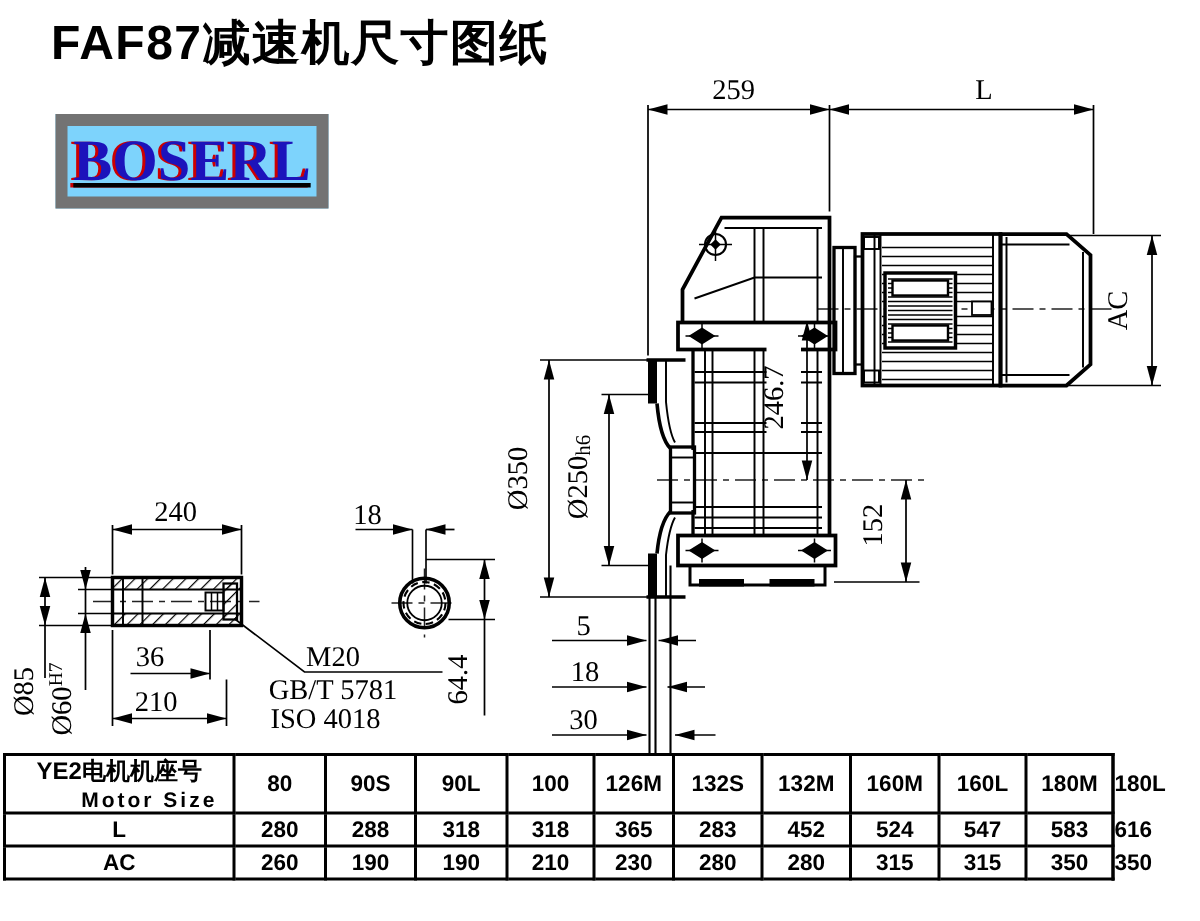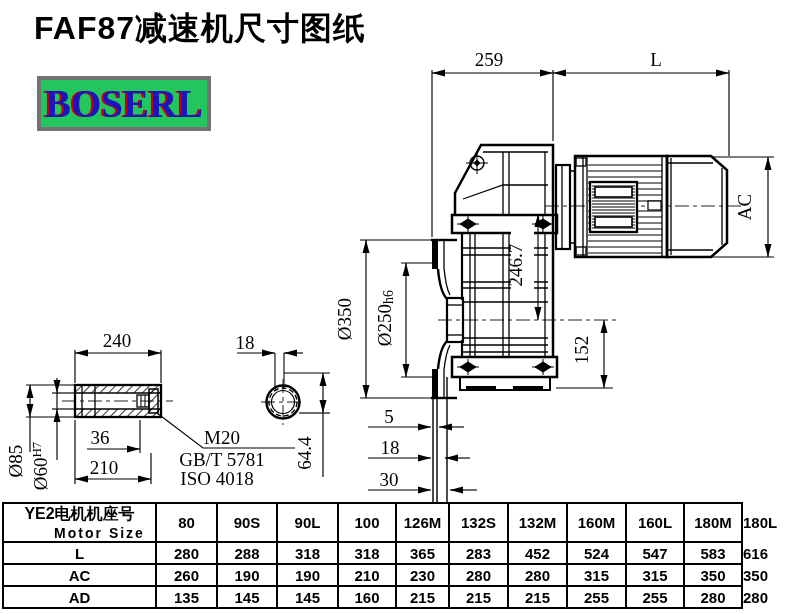--- a/index.html
+++ b/index.html
@@ -1,18 +1,18 @@
 <!DOCTYPE html>
 <html><head>
 <meta charset="utf-8">
 <style>
   html,body{margin:0;padding:0;width:800px;height:614px;background:#fff;overflow:hidden;}
   body{position:relative;font-family:"Liberation Sans",sans-serif;}
   #title{position:absolute;left:34px;top:7px;font-size:32px;font-weight:bold;color:#000000;letter-spacing:1px;font-family:"Liberation Sans",sans-serif;}
-  #logo{position:absolute;left:37px;top:76px;width:166px;height:47px;border:4px solid #737373;display:flex;align-items:center;justify-content:center;background:#22c55e;}
+  #logo{position:absolute;left:37px;top:76px;width:166px;height:47px;border:8px solid #737373;display:flex;align-items:center;justify-content:center;background:#7dd3fc;text-decoration:underline;}
   #logo span{font-family:"Liberation Serif",serif;font-weight:bold;font-size:39px;color:#1c13bb;letter-spacing:0px;text-shadow:-2px 0 0 #cc0000;line-height:1;}
   svg{position:absolute;left:0;top:0;}
   svg text{font-family:"Liberation Serif",serif;font-size:19px;fill:#000;}
   table{position:absolute;left:2px;top:502px;width:656px;border-collapse:collapse;table-layout:fixed;font-family:"Liberation Sans",sans-serif;}
   td{border:2px solid #000;text-align:center;vertical-align:middle;padding:0;font-size:15px;font-weight:bold;color:#000;}
   tr.hdr td{height:33px;}
   tr.datarow td{height:20px;}
   td .l1{font-size:16px;font-weight:bold;}
   td .l2{letter-spacing:2px;font-size:14px;font-weight:bold;padding-left:40px;}
 </style>
@@ -352,28 +352,14 @@
       <td>190</td>
       <td>210</td>
       <td>230</td>
       <td>280</td>
       <td>280</td>
       <td>315</td>
       <td>315</td>
       <td>350</td>
       <td>350</td>
     </tr>
-    <tr class="datarow">
-      <td>AD</td>
-      <td>135</td>
-      <td>145</td>
-      <td>145</td>
-      <td>160</td>
-      <td>215</td>
-      <td>215</td>
-      <td>215</td>
-      <td>255</td>
-      <td>255</td>
-      <td>280</td>
-      <td>280</td>
-    </tr>
   </tbody>
 </table>
 
 </body></html>

